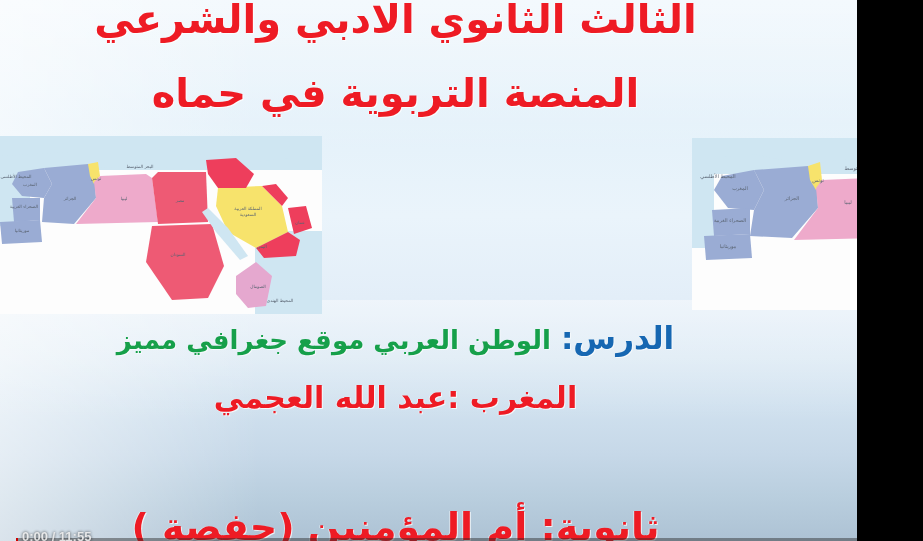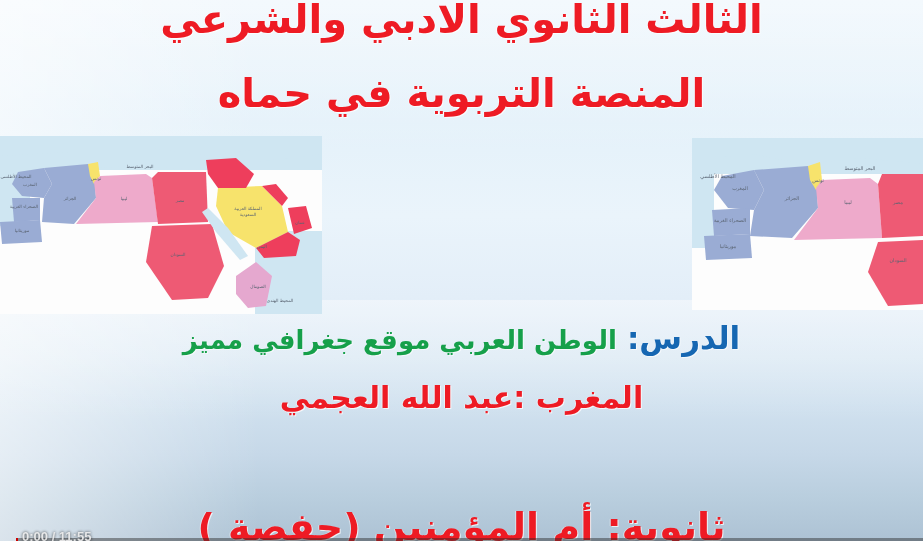--- a/index.html
+++ b/index.html
@@ -3,21 +3,21 @@
 <meta charset="utf-8">
 <title>Educational Video Slide</title>
 <style>
   html, body {
     margin: 0;
     padding: 0;
     background: #000;
   }
   #frame {
     position: relative;
-    width: 923px;
+    width: 857px;
     height: 541px;
     overflow: hidden;
     font-family: "DejaVu Sans", sans-serif;
     direction: rtl;
     background:
       linear-gradient(to bottom,
         #e8f3fb 0%,
         #e4f1fa 22%,
         #eaf4fb 40%,
         #e3eef8 55%,

